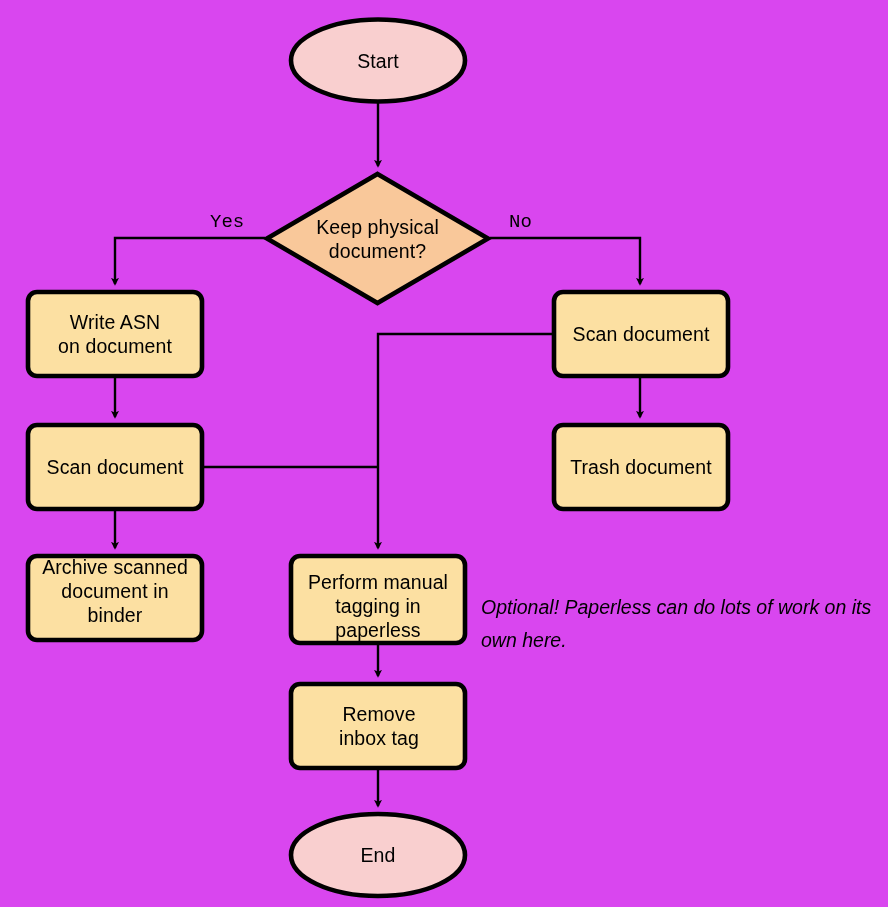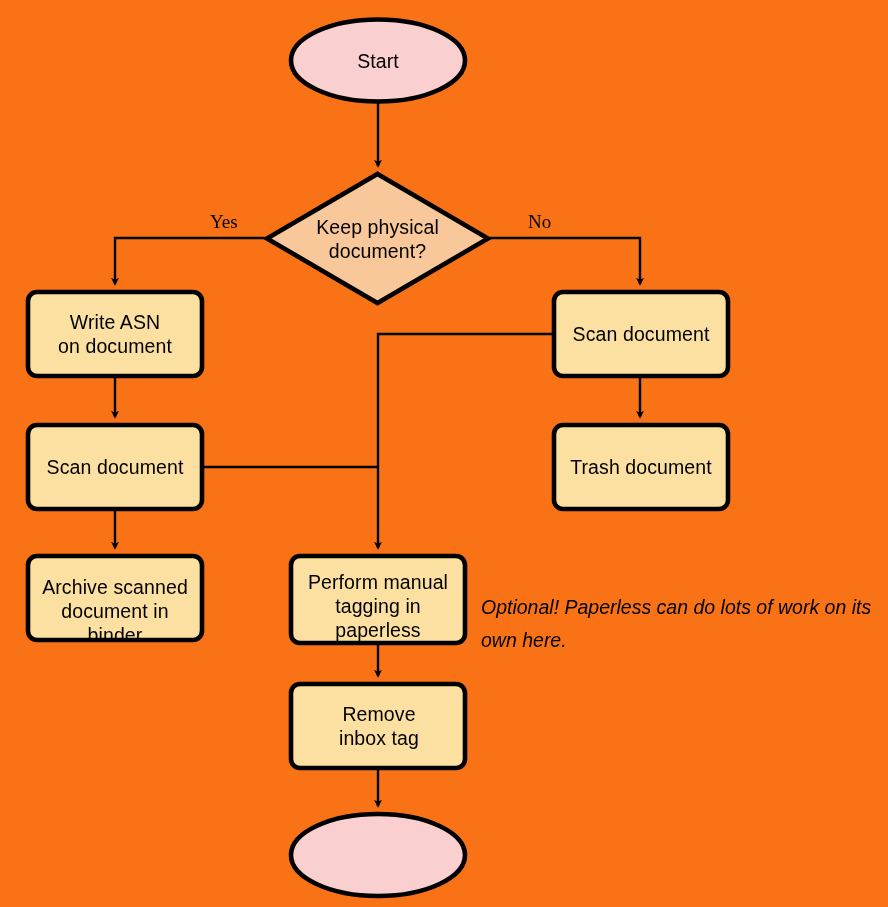--- a/index.html
+++ b/index.html
@@ -7,21 +7,21 @@
     padding: 0;
     background: #ffffff;
   }
   body {
     font-family: "Liberation Sans", sans-serif;
   }
   #canvas {
     position: relative;
     width: 888px;
     height: 907px;
-    background: #f97316;
+    background: #d946ef;
     overflow: hidden;
   }
   #flow-svg {
     position: absolute;
     left: 0;
     top: 0;
     width: 888px;
     height: 907px;
   }
   .node-label {
@@ -34,21 +34,21 @@
     font-family: "Liberation Sans", sans-serif;
     font-size: 19.5px;
     line-height: 24px;
     white-space: pre-line;
     pointer-events: none;
     letter-spacing: 0.1px;
   }
   .edge-label {
     position: absolute;
     color: #000000;
-    font-family: Liberation Serif, serif;
+    font-family: Liberation Mono, monospace;
     font-size: 19px;
     line-height: 22px;
     white-space: nowrap;
   }
   .note-text {
     position: absolute;
     color: #000000;
     font-family: "Liberation Sans", sans-serif;
     font-style: italic;
     font-size: 19.5px;
@@ -111,35 +111,36 @@
   <div class="node-label" style="left:289px; top:18px; width:178px; height:85px;">Start</div>
 
   <div class="node-label" style="left:26px; top:290px; width:178px; height:88px;">Write ASN
 on document</div>
 
   <div class="node-label" style="left:277px; top:172px; width:201px; height:133px;">Keep physical
 document?</div>
 
   <div class="node-label" style="left:26px; top:423px; width:178px; height:88px;">Scan document</div>
 
-  <div class="node-label" style="left:26px; top:554px; width:178px; height:74px;margin-top:20px;">Archive scanned
+  <div class="node-label" style="left:26px; top:554px; width:178px; height:74px;">Archive scanned
 document in
 binder</div>
 
   <div class="node-label" style="left:552px; top:290px; width:178px; height:88px;">Scan document</div>
 
   <div class="node-label" style="left:552px; top:423px; width:178px; height:88px;border-radius:13px;">Trash document</div>
 
   <div class="node-label" style="left:289px; top:554px; width:178px; height:103px;">Perform manual
 tagging in
 paperless</div>
 
   <div class="node-label" style="left:289px; top:682px; width:180px; height:88px;">Remove
 inbox tag</div>
 
+  <div class="node-label" style="left:289px; top:812px; width:178px; height:86px;">End</div>
 
   <div class="edge-label" style="left:210px; top:211px;">Yes</div>
 
-  <div class="edge-label" style="left:528px; top:211px;text-align:right;">No</div>
+  <div class="edge-label" style="left:509px; top:211px;text-align:right;">No</div>
 
   <div class="note-text" style="left:481px; top:591px;">Optional! Paperless can do lots of work on its own here.</div>
 
 </div>
 
 </body></html>

